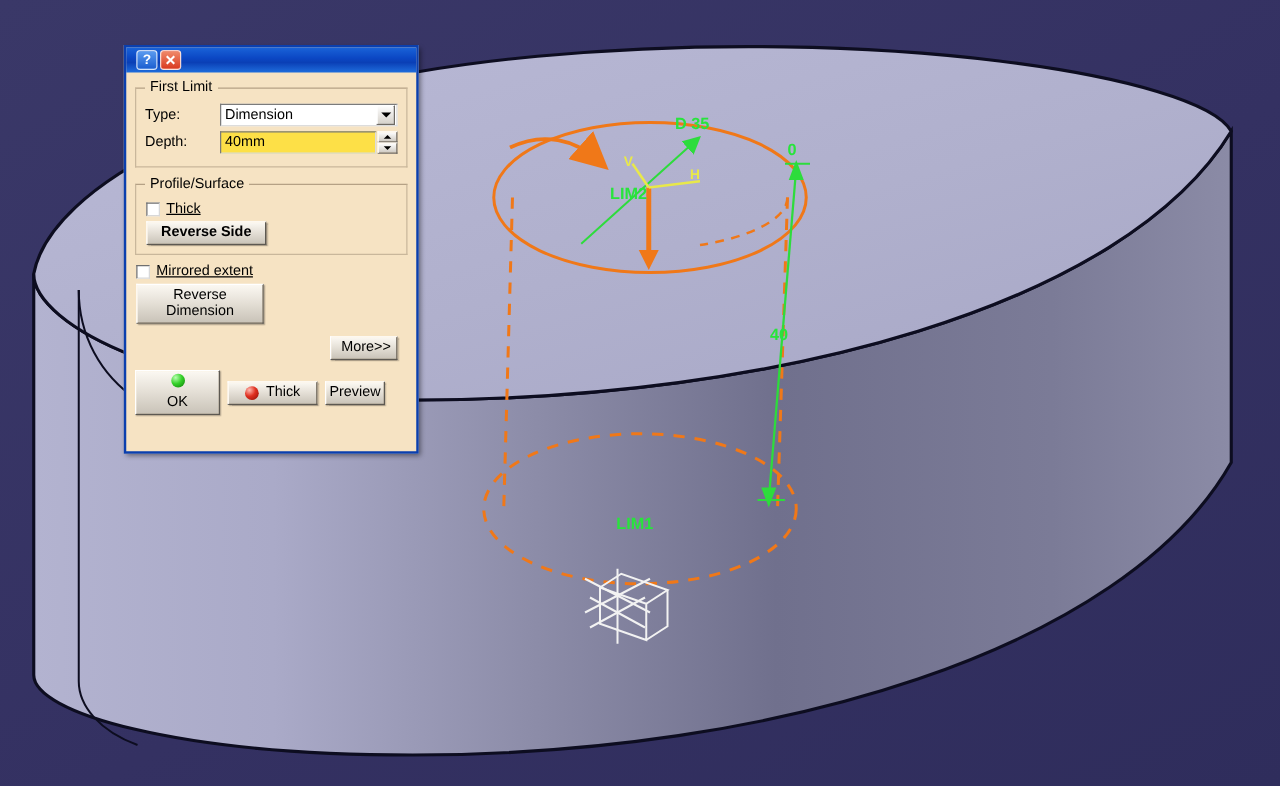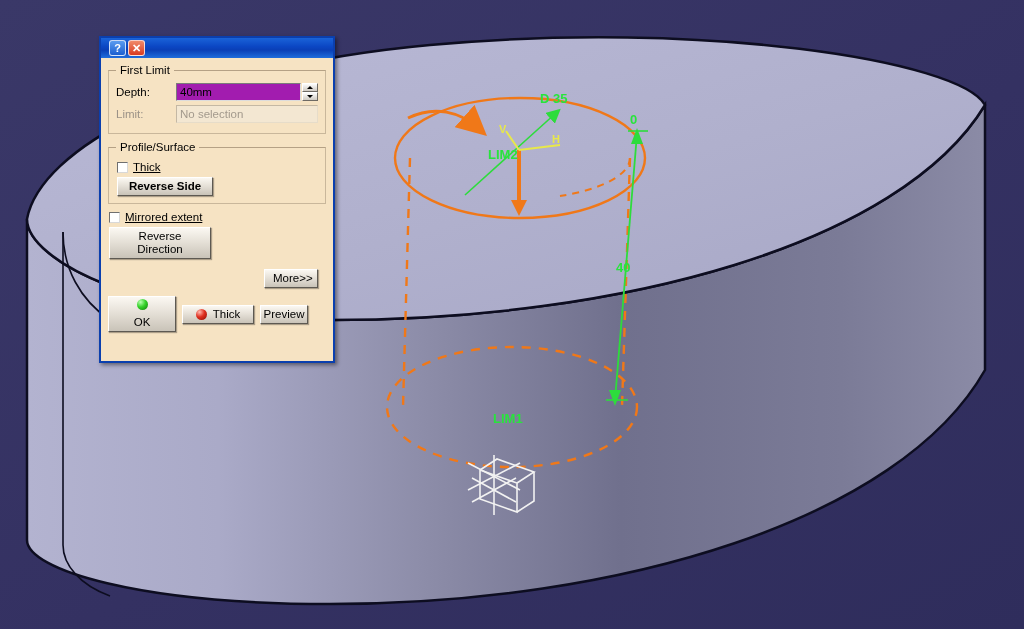--- a/index.html
+++ b/index.html
@@ -104,21 +104,21 @@
     align-items: center;
     margin: 3px 0;
     height: 19px;
   }
   .row .lbl { width: 60px; flex-shrink: 0; font-size: 11.5px; }
   .row .lbl.dim { color: #9b9287; }
 
   .txtfield {
     flex: 1;
     height: 18px;
-    background: #a21caf;
+    background: #fde047;
     border: 1px solid #7b7b7b;
     border-right-color: #dcdcdc;
     border-bottom-color: #dcdcdc;
     box-sizing: border-box;
     font-size: 11.5px;
     line-height: 16px;
     padding: 0 3px;
     color: #000;
     overflow: hidden;
     white-space: nowrap;
@@ -379,58 +379,63 @@
     <div class="titlebar">
       <div class="tb-btn tb-help">?</div>
       <div class="tb-btn tb-close">✕</div>
     </div>
 
     <div class="dlg-body">
 
       <fieldset class="grp">
         <legend>First Limit</legend>
 
+        <div class="row">
+          <span class="lbl">Type:</span>
+          <div class="combo">
+            <span class="cval">Dimension</span>
+            <span class="carrow">
+              <span class="tri-down"></span>
+            </span>
+          </div>
+        </div>
 
         <div class="row">
           <span class="lbl">Depth:</span>
           <div class="txtfield">40mm</div>
           <span class="spinner">
             <div>
                 <span class="tri-up"></span>
               </div>
             <div>
                 <span class="tri-dn-sm"></span>
               </div>
           </span>
         </div>
 
-        <div class="row">
-          <span class="lbl dim">Limit:</span>
-          <div class="txtfield disabled">No selection</div>
-        </div>
       </fieldset>
 
       <fieldset class="grp">
         <legend>Profile/Surface</legend>
 
 
         <div class="chkrow">
           <span class="chkbox"></span>
           <span>Thick</span>
         </div>
 
         <button class="btn btn-rev-side">Reverse Side</button>
       </fieldset>
 
       <div class="chkrow">
         <span class="chkbox"></span>
         <span>Mirrored extent</span>
       </div>
 
-      <button class="btn btn-rev-dir">Reverse Direction</button>
+      <button class="btn btn-rev-dir">Reverse Dimension</button>
 
       <button class="btn btn-more">More&gt;&gt;</button>
     </div>
 
     <div class="footer">
       <button class="btn btn-ok">
         <span class="orb orb-green"></span>
         <span>OK</span>
       </button>
       <button class="btn btn-cancel">

